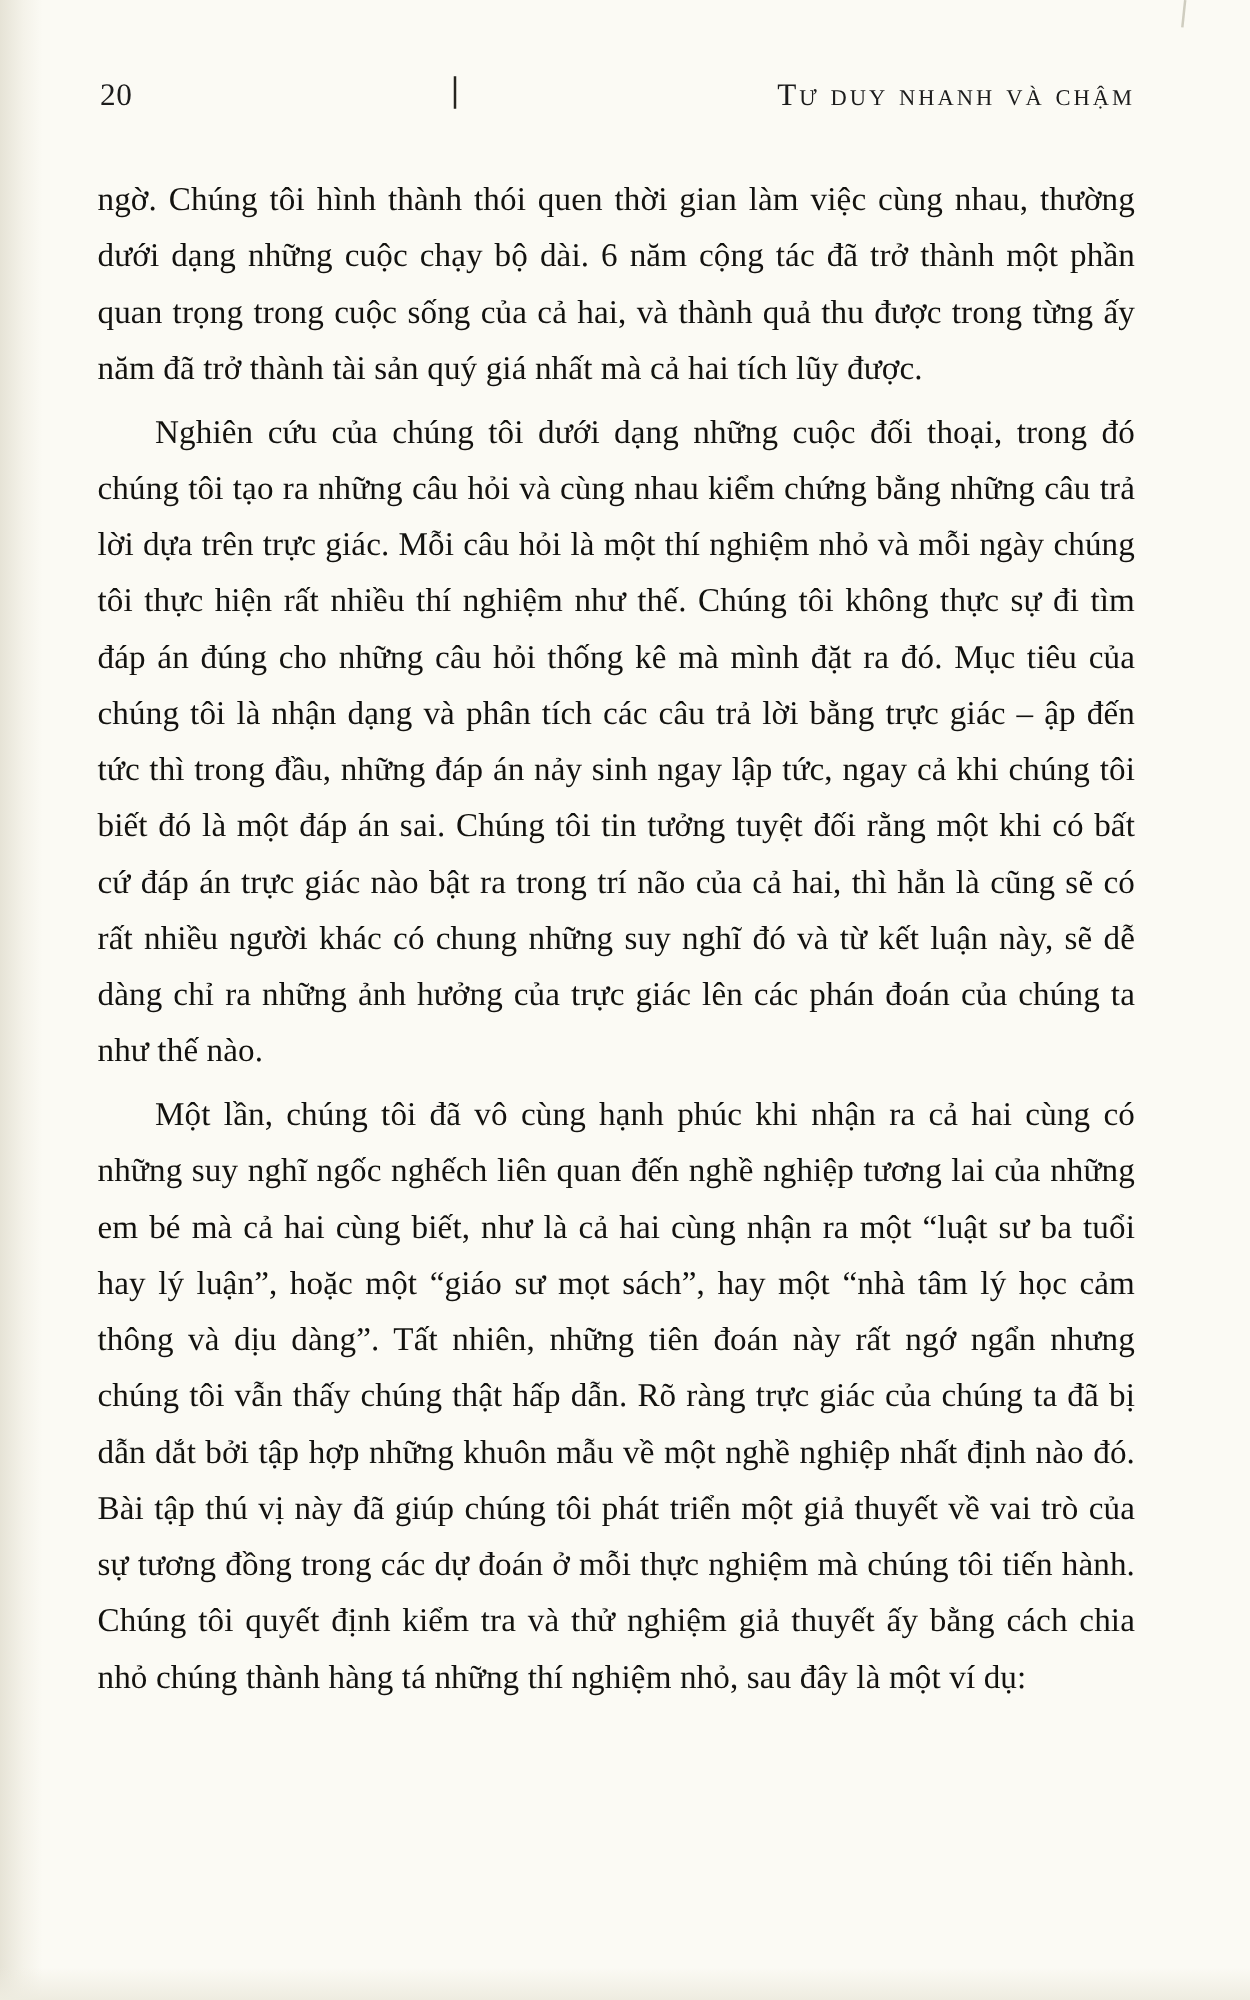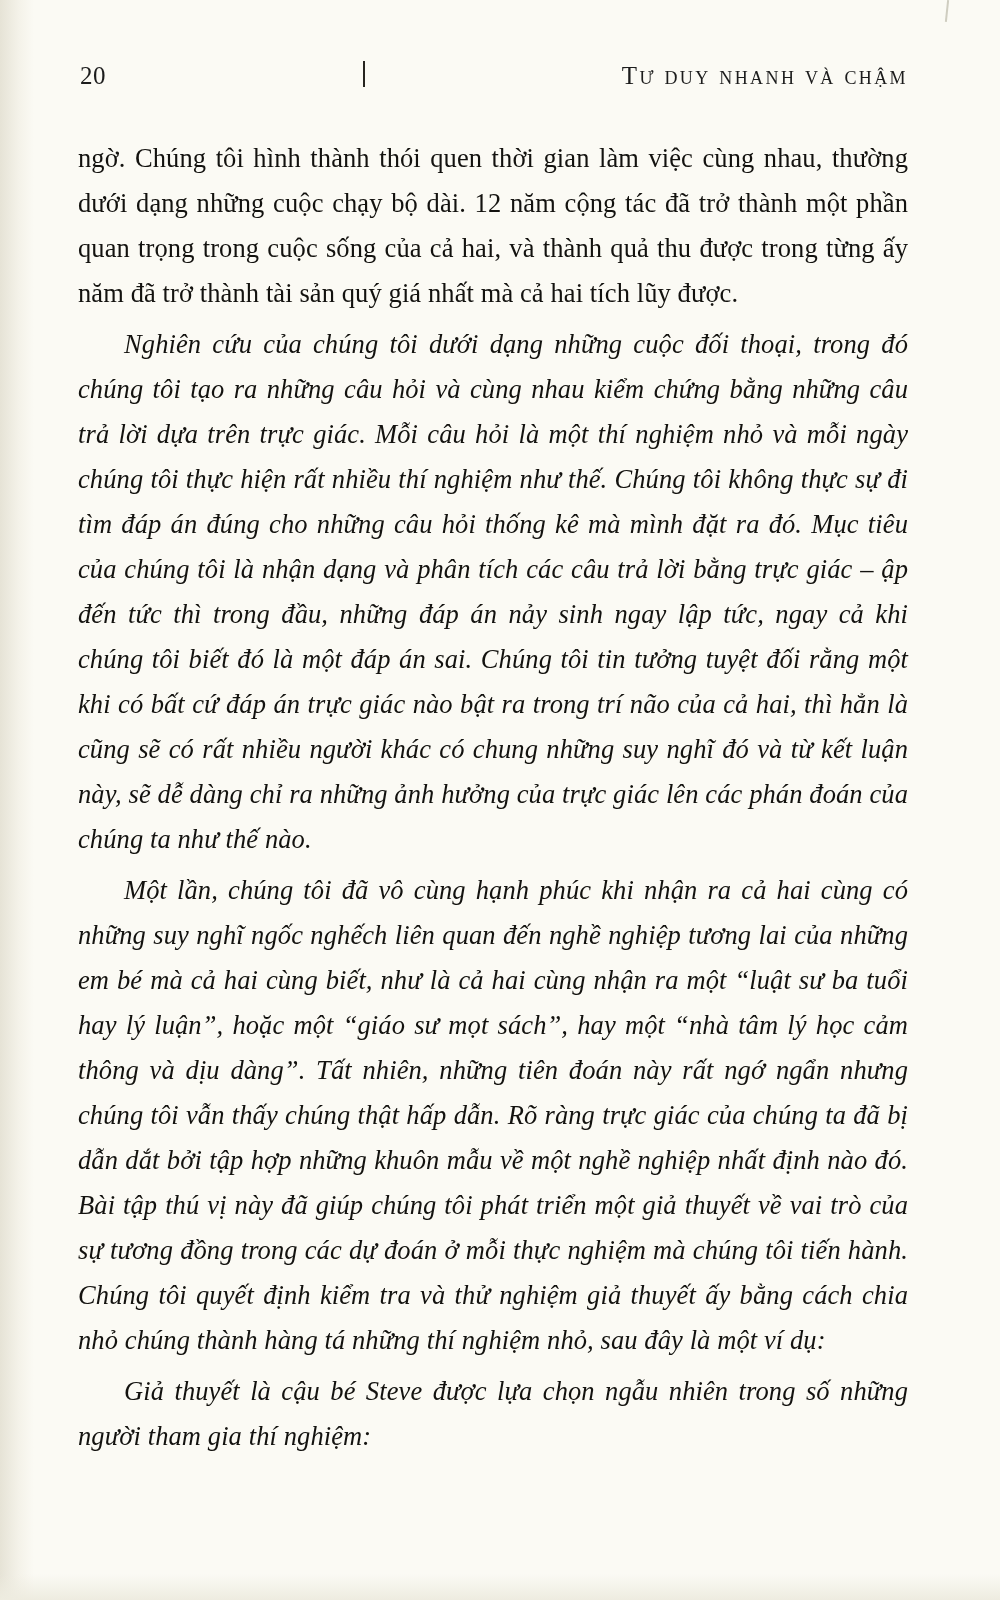--- a/index.html
+++ b/index.html
@@ -91,40 +91,39 @@
 
   p {
     margin: 0 0 0 0;
     font-size: 26.5px;
     line-height: 45px;
     text-align: justify;
     text-justify: inter-word;
     color: #13120f;
     letter-spacing: 0.1px;
   }
-  p + p { margin-top: 6px; font-style: italic; }
+  p + p { margin-top: 6px; }
   p.indent { text-indent: 46px; }
   p.noindent { text-indent: 0; }
 </style>
 </head>
 <body>
 
 <div class="page">
   <div class="edge-left"></div>
   <div class="edge-top"></div>
   <div class="edge-bottom"></div>
   <div class="corner-mark"></div>
 
   <div class="content">
 
     <div class="runhead">
       <span class="folio">20</span>
       <span class="rule"></span>
       <span class="runhead-title">TƯ DUY NHANH VÀ CHẬM</span>
     </div>
 
-    <p class="noindent">ngờ. Chúng tôi hình thành thói quen thời gian làm việc cùng nhau, thường dưới dạng những cuộc chạy bộ dài. 12 năm cộng tác đã trở thành một phần quan trọng trong cuộc sống của cả hai, và thành quả thu được trong từng ấy năm đã trở thành tài sản quý giá nhất mà cả hai tích lũy được.</p>
+    <p class="noindent">ngờ. Chúng tôi hình thành thói quen thời gian làm việc cùng nhau, thường dưới dạng những cuộc chạy bộ dài. 6 năm cộng tác đã trở thành một phần quan trọng trong cuộc sống của cả hai, và thành quả thu được trong từng ấy năm đã trở thành tài sản quý giá nhất mà cả hai tích lũy được.</p>
     <p class="indent">Nghiên cứu của chúng tôi dưới dạng những cuộc đối thoại, trong đó chúng tôi tạo ra những câu hỏi và cùng nhau kiểm chứng bằng những câu trả lời dựa trên trực giác. Mỗi câu hỏi là một thí nghiệm nhỏ và mỗi ngày chúng tôi thực hiện rất nhiều thí nghiệm như thế. Chúng tôi không thực sự đi tìm đáp án đúng cho những câu hỏi thống kê mà mình đặt ra đó. Mục tiêu của chúng tôi là nhận dạng và phân tích các câu trả lời bằng trực giác – ập đến tức thì trong đầu, những đáp án nảy sinh ngay lập tức, ngay cả khi chúng tôi biết đó là một đáp án sai. Chúng tôi tin tưởng tuyệt đối rằng một khi có bất cứ đáp án trực giác nào bật ra trong trí não của cả hai, thì hẳn là cũng sẽ có rất nhiều người khác có chung những suy nghĩ đó và từ kết luận này, sẽ dễ dàng chỉ ra những ảnh hưởng của trực giác lên các phán đoán của chúng ta như thế nào.</p>
     <p class="indent">Một lần, chúng tôi đã vô cùng hạnh phúc khi nhận ra cả hai cùng có những suy nghĩ ngốc nghếch liên quan đến nghề nghiệp tương lai của những em bé mà cả hai cùng biết, như là cả hai cùng nhận ra một “luật sư ba tuổi hay lý luận”, hoặc một “giáo sư mọt sách”, hay một “nhà tâm lý học cảm thông và dịu dàng”. Tất nhiên, những tiên đoán này rất ngớ ngẩn nhưng chúng tôi vẫn thấy chúng thật hấp dẫn. Rõ ràng trực giác của chúng ta đã bị dẫn dắt bởi tập hợp những khuôn mẫu về một nghề nghiệp nhất định nào đó. Bài tập thú vị này đã giúp chúng tôi phát triển một giả thuyết về vai trò của sự tương đồng trong các dự đoán ở mỗi thực nghiệm mà chúng tôi tiến hành. Chúng tôi quyết định kiểm tra và thử nghiệm giả thuyết ấy bằng cách chia nhỏ chúng thành hàng tá những thí nghiệm nhỏ, sau đây là một ví dụ:</p>
-    <p class="indent">Giả thuyết là cậu bé Steve được lựa chọn ngẫu nhiên trong số những người tham gia thí nghiệm:</p>
 
   </div>
 </div>
 
 </body></html>

